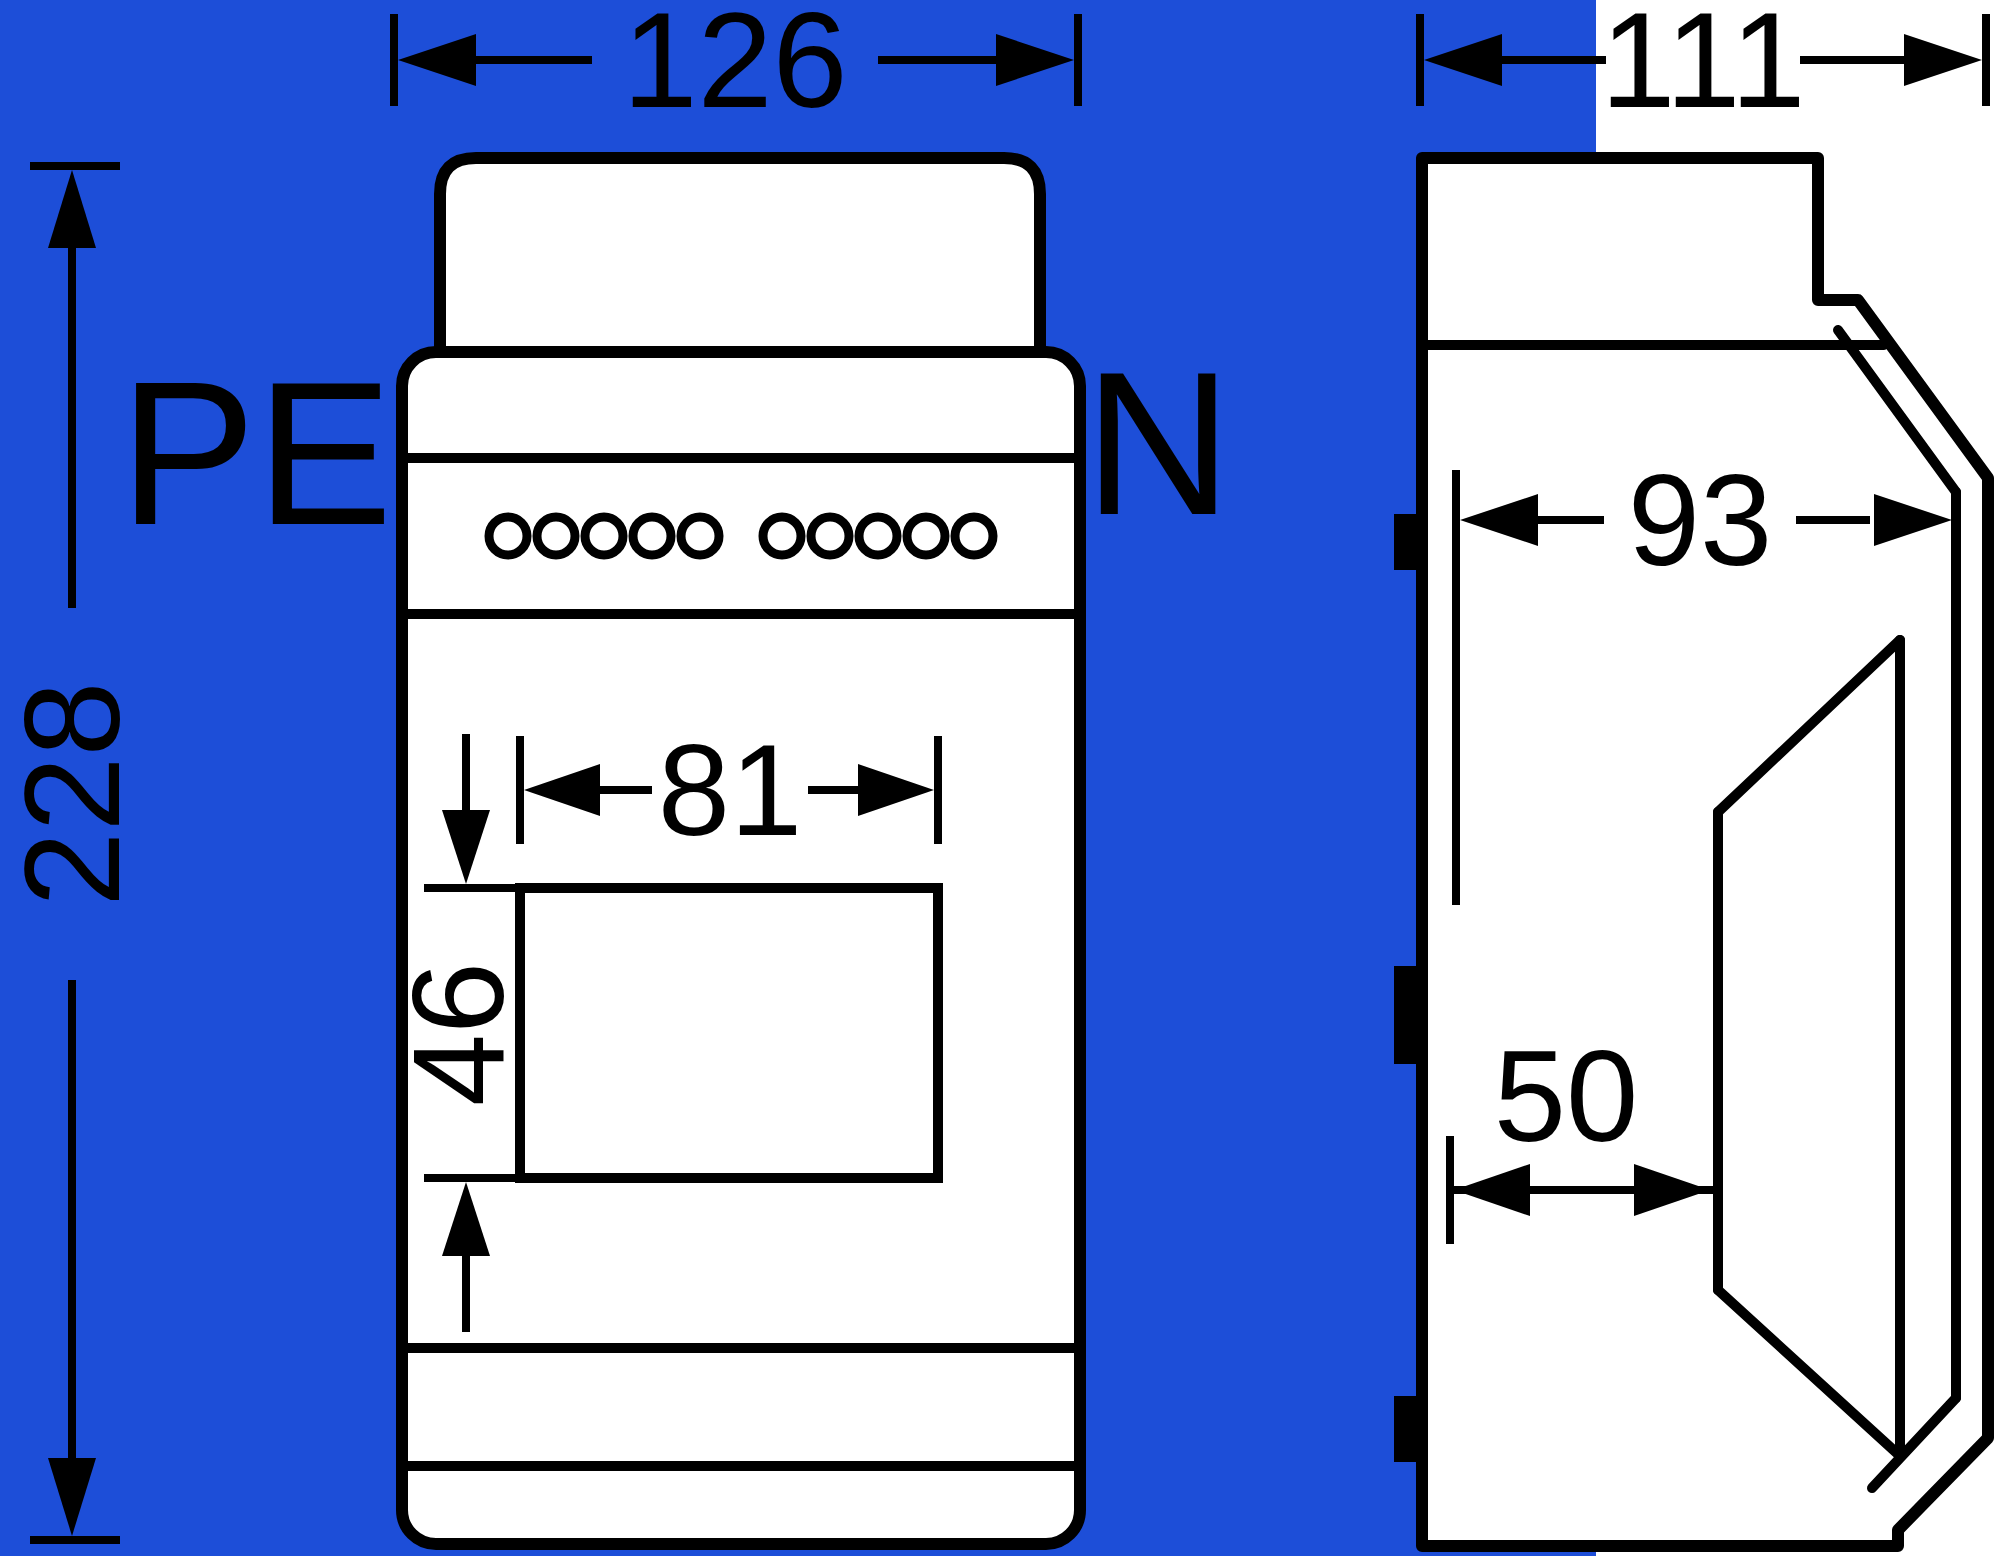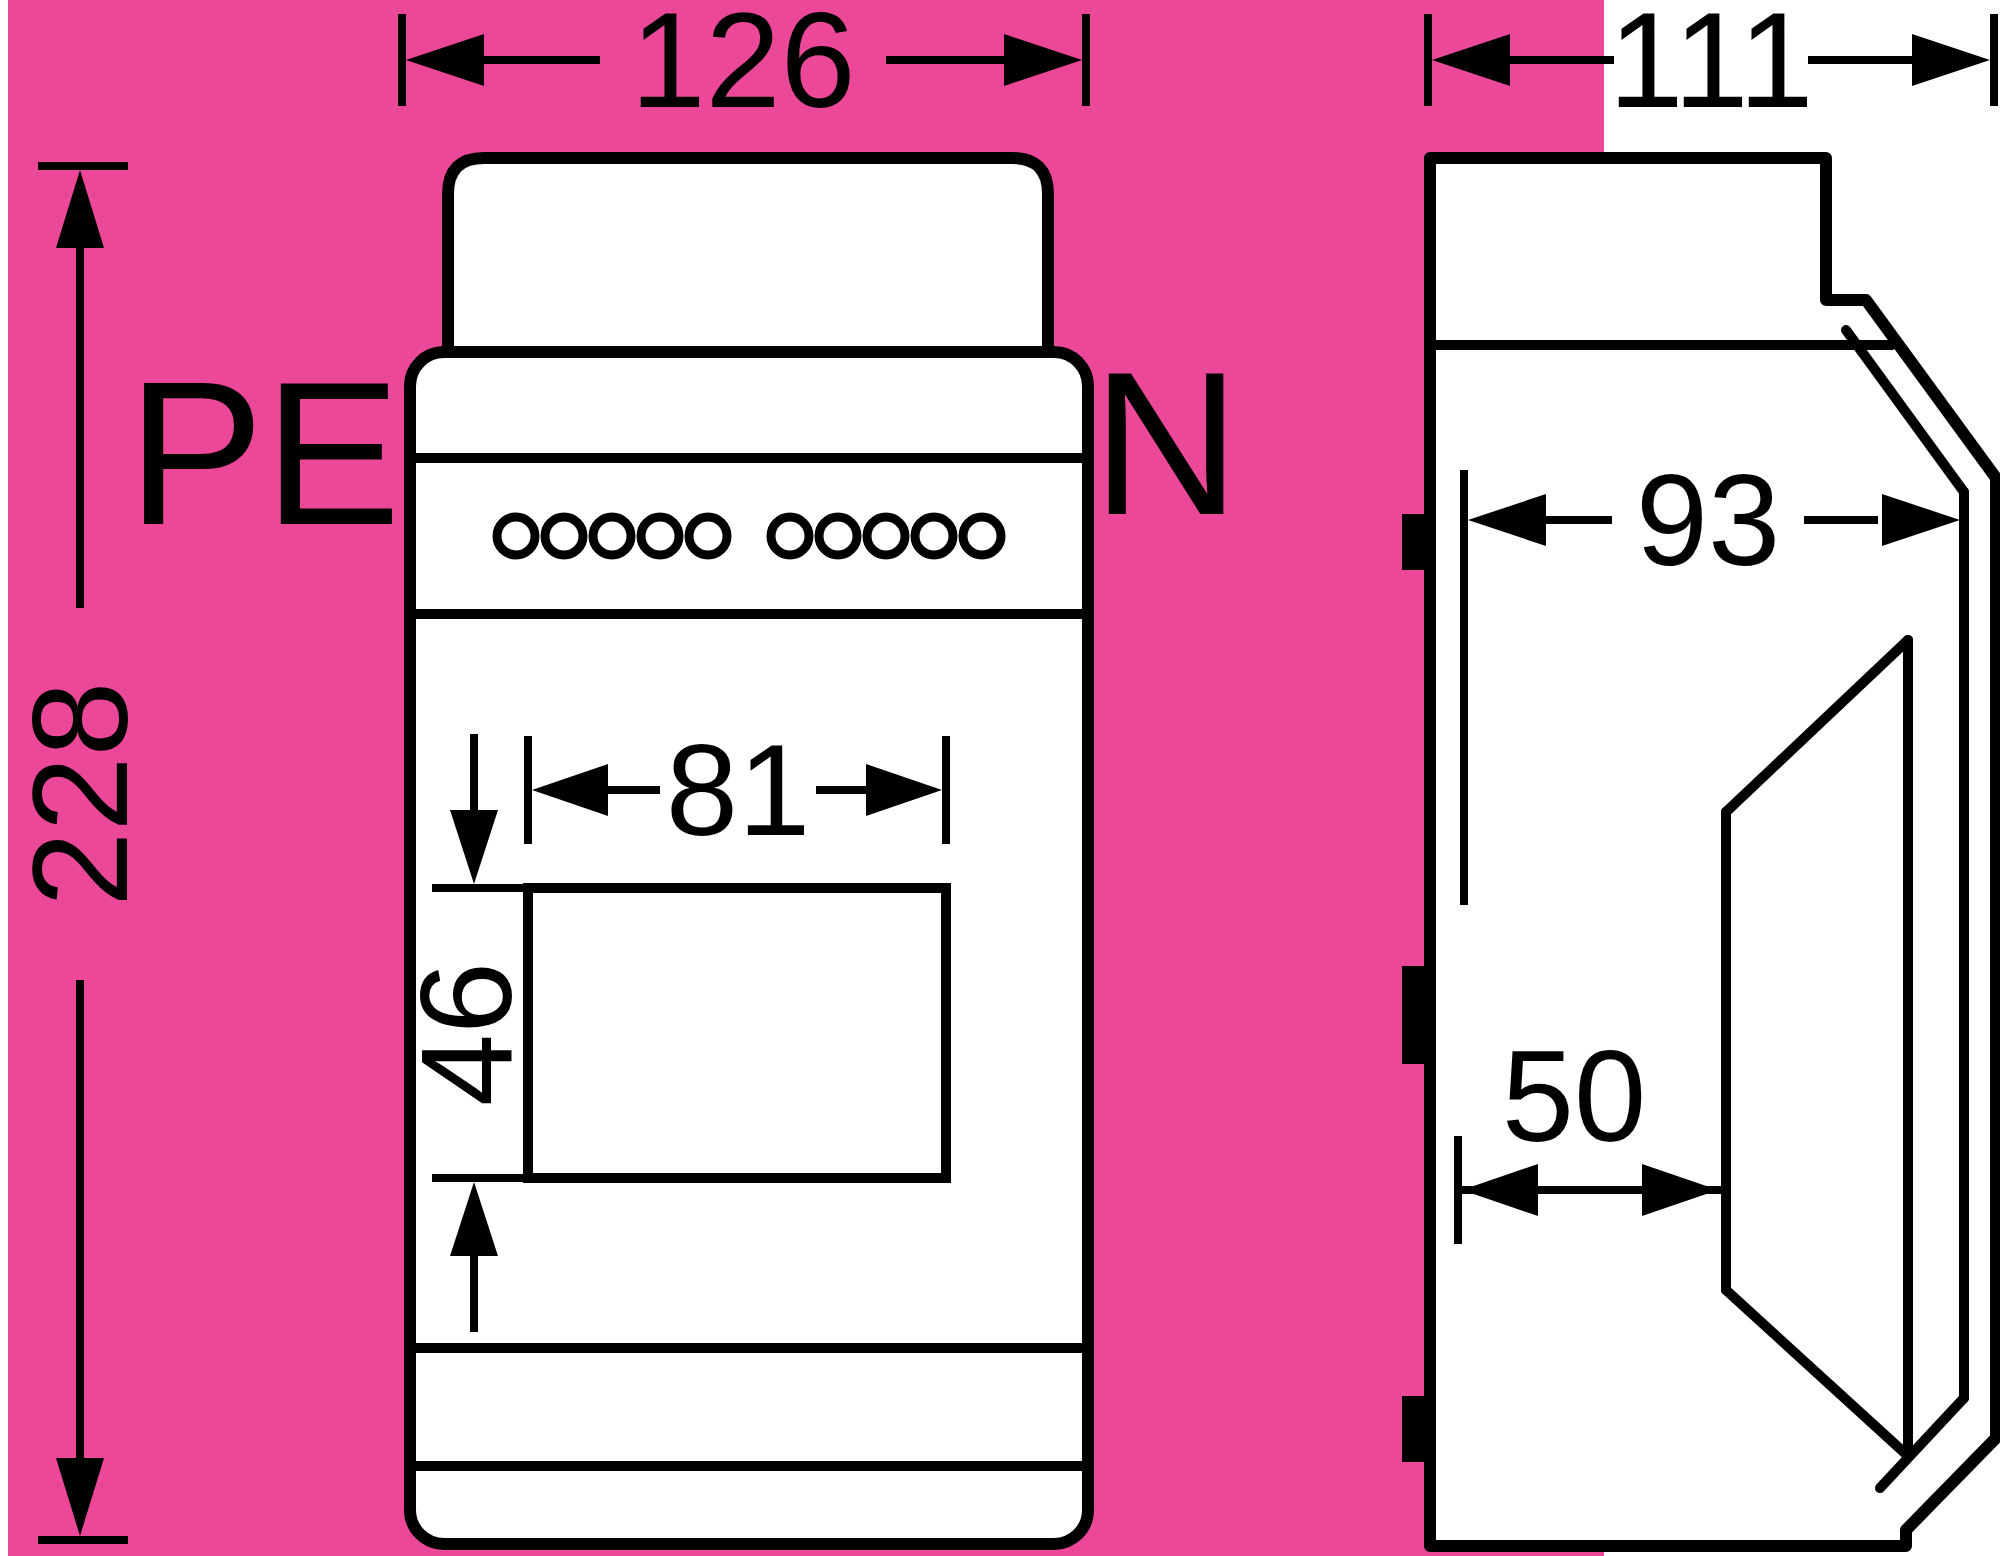--- a/index.html
+++ b/index.html
@@ -1,16 +1,16 @@
 <!DOCTYPE html>
 <html><head>
 <meta charset="utf-8">
 <style>
   html,body{margin:0;padding:0;background:#ffffff;}
-  .stage{width:1596px;height:1556px;position:relative;background:#ec4899;margin-left:8px;}
+  .stage{width:1596px;height:1556px;position:relative;background:#1d4ed8;}
   svg{display:block;}
   .outline{fill:#ffffff;stroke:#000000;stroke-width:12;stroke-linejoin:round;stroke-linecap:round;}
   .iline{stroke:#000000;stroke-width:10;fill:none;stroke-linecap:round;}
   .dline{stroke:#000000;stroke-width:8;fill:none;stroke-linecap:butt;}
   .arrow{fill:#000000;stroke:none;}
   .tab{fill:#000000;stroke:none;}
   .dot{fill:#ffffff;stroke:#000000;stroke-width:9;}
   .dimtext{font-family:"Liberation Sans",sans-serif;font-size:130px;fill:#000000;text-anchor:middle;dominant-baseline:central;}
   .dimtext-lg{font-family:"Liberation Sans",sans-serif;font-size:135px;fill:#000000;text-anchor:middle;dominant-baseline:central;}
   .termtext{font-family:"Liberation Sans",sans-serif;font-size:205px;fill:#000000;text-anchor:middle;dominant-baseline:central;}

